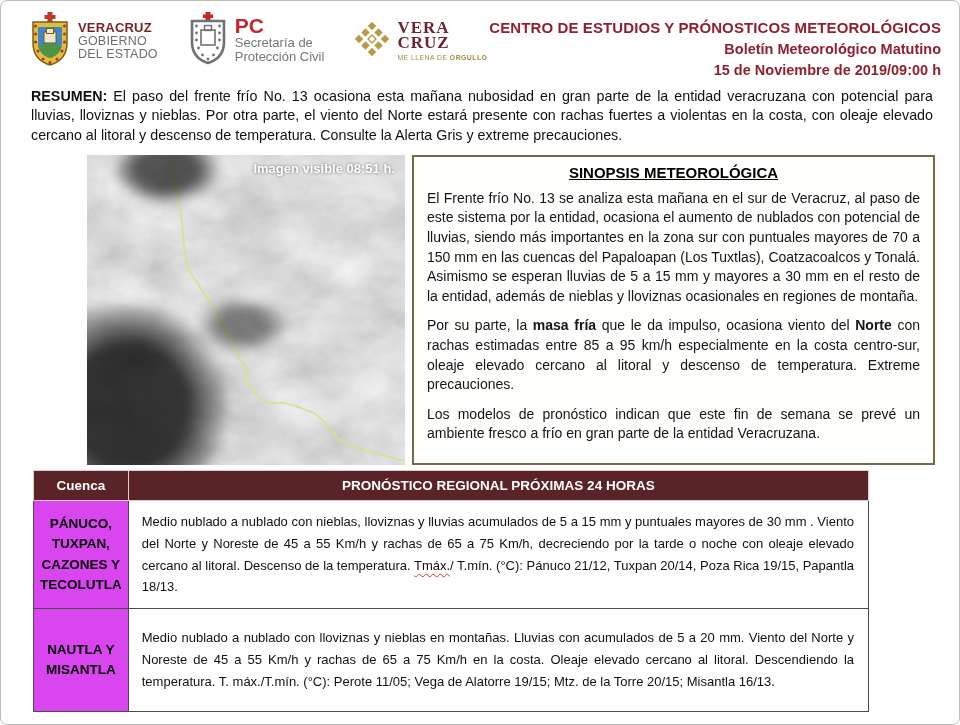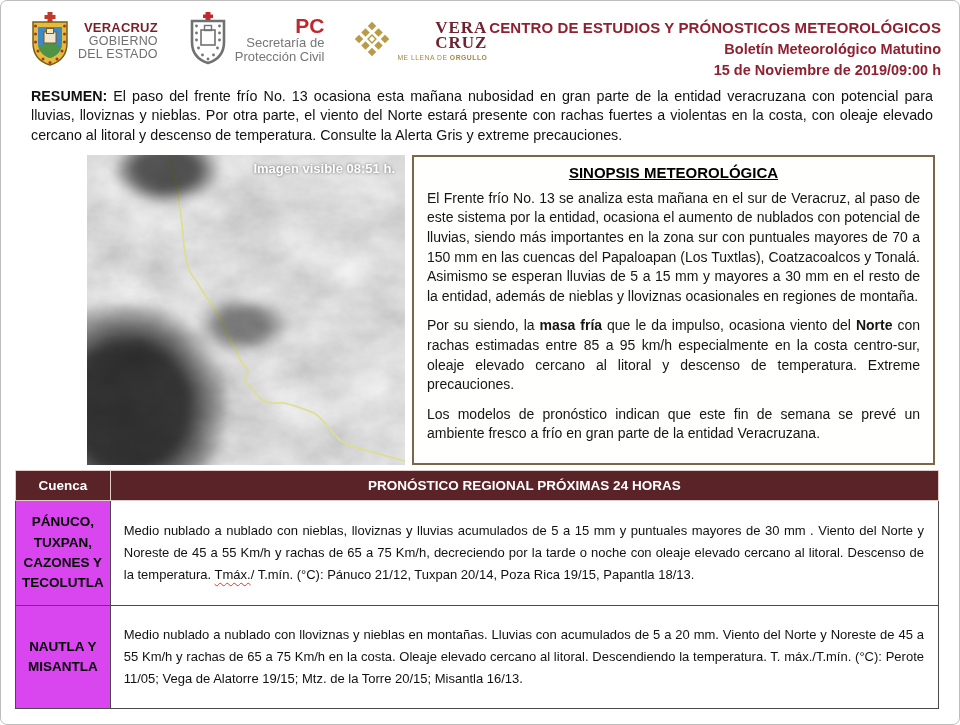--- a/index.html
+++ b/index.html
@@ -7,21 +7,21 @@
   body { font-family: "Liberation Sans", sans-serif; background: #ffffff; color: #1c1c1c; }
   .page {
     position: relative; width: 960px; height: 725px;
     background: #ffffff; border: 1px solid #bdbdbd; border-radius: 7px;
     overflow: hidden;
   }
 
   
   .header { display: flex; justify-content: space-between; align-items: flex-start; padding: 10px 16px 0 28px; }
   .logos { display: flex; align-items: center; gap: 30px; }
-  .logo { display: flex; align-items: center; gap: 7px; text-align: right; }
+  .logo { display: flex; align-items: center; gap: 7px; }
   .logo-text { line-height: 1.05; }
   .vz-l1 { color: #7b1f27; font-weight: 700; font-size: 13px; letter-spacing: .2px; }
   .vz-l2, .vz-l3 { color: #6f6f6f; font-size: 12.5px; letter-spacing: .2px; }
   .pc-abbr { color: #c0282d; font-weight: 700; font-size: 21px; line-height: .9; }
   .pc-sub { color: #767676; font-size: 13px; line-height: 1.15; }
   .vc-word { color: #6d2430; font-weight: 700; font-size: 17px; line-height: .85; letter-spacing: 1px; font-family: "Liberation Serif", serif; }
   .vc-tag { color: #a3883d; font-size: 6.8px; letter-spacing: .5px; margin-top: 4px; }
   .vc-col { display: flex; flex-direction: column; }
   .title-block { text-align: right; color: #8f2030; font-weight: 700; padding-top: 8px; padding-right: 2px; }
   .title-line1 { font-size: 15px; letter-spacing: .1px; }
@@ -40,21 +40,21 @@
   .blob { position: absolute; mix-blend-mode: multiply; pointer-events: none; }
   .blob1 { left: -8%; top: 48%; width: 52%; height: 60%; background: radial-gradient(ellipse at 40% 55%, rgba(40,40,40,.92) 0 42%, rgba(70,70,70,.55) 60%, rgba(120,120,120,0) 75%); filter: blur(4px); }
   .blob2 { left: 8%; top: -6%; width: 34%; height: 22%; background: radial-gradient(ellipse at 50% 50%, rgba(55,55,55,.8) 0 40%, rgba(120,120,120,0) 72%); filter: blur(5px); }
   .blob3 { left: 34%; top: 46%; width: 30%; height: 18%; background: radial-gradient(ellipse at 50% 50%, rgba(60,60,60,.55) 0 35%, rgba(120,120,120,0) 70%); filter: blur(5px); }
 
   .sinopsis { flex: 1; border: 2px solid #7c6648; padding: 5px 13px 4px 13px; background: #fffffe; }
   .sinopsis-title { text-align: center; font-weight: 700; font-size: 15px; text-decoration: underline; margin: 2px 0 8px 0; color: #000; }
   .sinopsis p { text-align: justify; font-size: 14px; line-height: 1.4; margin-bottom: 10px; color: #151515; }
 
   
-  .forecast-table { width: 924px; margin: 5px auto 0 14px; border-collapse: collapse; }
+  .forecast-table { width: 836px; margin: 5px auto 0 32px; border-collapse: collapse; }
   .forecast-table th {
     background: #5a2328; color: #ffffff; font-weight: 700; font-size: 13.5px;
     border: 1px solid #e3cdc8; padding: 7px 6px; text-align: center;
   }
   .forecast-table th.col-cuenca { width: 93px; }
   .forecast-table td { border: 1px solid #4a4a4a; vertical-align: middle; }
   td.cuenca-cell {
     font-weight: 700; font-size: 13.5px; text-align: center; line-height: 1.5;
     padding: 6px 6px; background: #d946ef; color: #000;
   }
@@ -191,21 +191,21 @@
       </svg>
       <div class="blob blob1"></div>
       <div class="blob blob2"></div>
       <div class="blob blob3"></div>
       <div class="sat-label">Imagen visible 08:51 h.</div>
     </div>
 
     <div class="sinopsis">
       <div class="sinopsis-title">SINOPSIS METEOROLÓGICA</div>
       <p><span>El Frente frío No. 13 se analiza esta mañana en el sur de Veracruz, al paso de este sistema por la entidad, ocasiona el aumento de nublados con potencial de lluvias, siendo más importantes en la zona sur con puntuales mayores de 70 a 150 mm en las cuencas del Papaloapan (Los Tuxtlas), Coatzacoalcos y Tonalá. Asimismo se esperan lluvias de 5 a 15 mm y mayores a 30 mm en el resto de la entidad, además de nieblas y lloviznas ocasionales en regiones de montaña.</span></p>
-      <p><span>Por su siendo, la </span><span class="bold">masa fría</span><span> que le da impulso, ocasiona viento del </span><span class="bold">Norte</span><span> con rachas estimadas entre 85 a 95 km/h especialmente en la costa centro-sur, oleaje elevado cercano al litoral y descenso de temperatura. Extreme precauciones.</span></p>
+      <p><span>Por su parte, la </span><span class="bold">masa fría</span><span> que le da impulso, ocasiona viento del </span><span class="bold">Norte</span><span> con rachas estimadas entre 85 a 95 km/h especialmente en la costa centro-sur, oleaje elevado cercano al litoral y descenso de temperatura. Extreme precauciones.</span></p>
       <p><span>Los modelos de pronóstico indican que este fin de semana se prevé un ambiente fresco a frío en gran parte de la entidad Veracruzana.</span></p>
     </div>
   </div>
 
   <table class="forecast-table">
     <thead>
       <tr>
         <th class="col-cuenca">Cuenca</th>
         <th>PRONÓSTICO REGIONAL PRÓXIMAS 24 HORAS</th>
       </tr>

